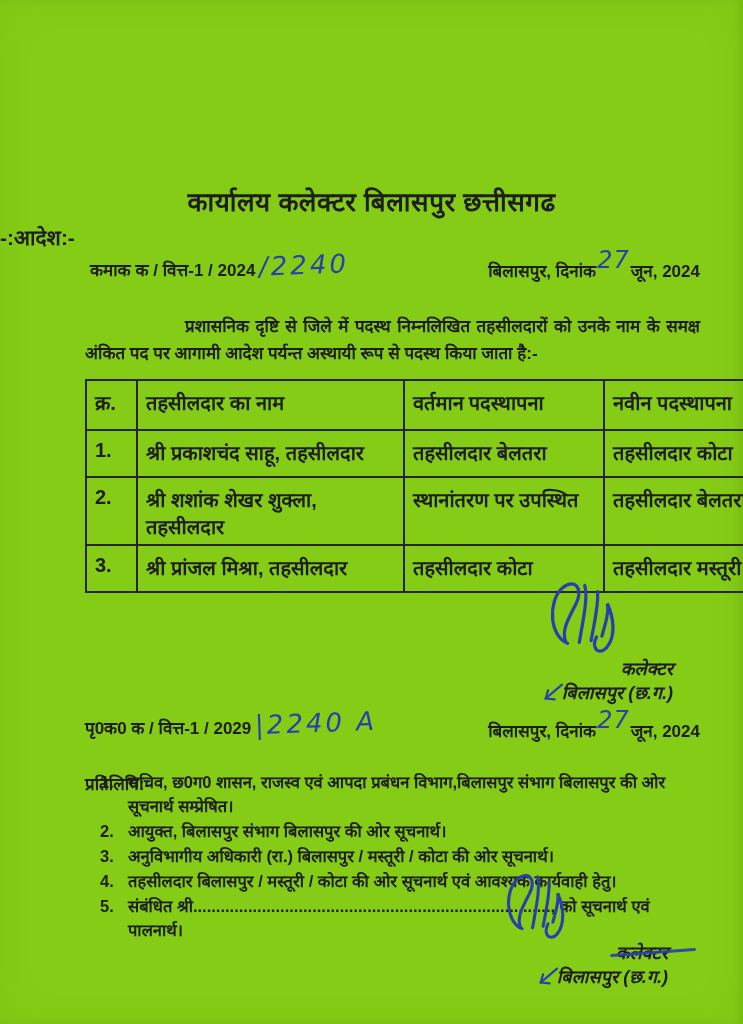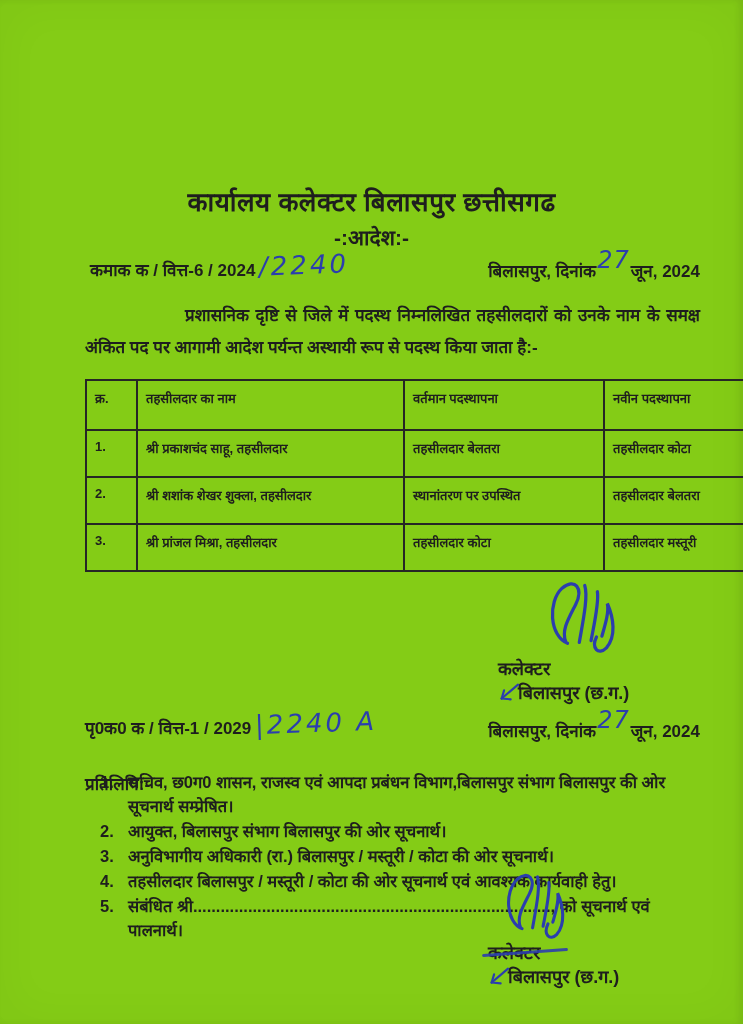--- a/index.html
+++ b/index.html
@@ -12,53 +12,53 @@
     font-family:"Liberation Sans","DejaVu Sans",sans-serif;
     color:#1e1e1e;
     overflow:hidden;
   }
   .doc-title{
     position:absolute;top:183px;left:0;right:0;
     text-align:center;font-size:26px;font-weight:700;letter-spacing:0.5px;
   }
   .order-heading{
     position:absolute;top:223px;left:0;right:0;
-    text-align:center;font-size:21px;font-weight:700;
+    text-align:left;font-size:21px;font-weight:700;
   }
   .ref-left{position:absolute;top:252px;left:90px;font-size:17px;font-weight:700;white-space:nowrap;}
   .ref-right{position:absolute;top:255px;right:43px;font-size:17px;font-weight:700;white-space:nowrap;}
   .hw{
     color:#2b3eae;font-family:"DejaVu Sans",sans-serif;
     font-style:italic;font-weight:400;
   }
   .hw-no{font-size:26px;letter-spacing:3px;margin-left:4px;position:relative;top:-2px;display:inline-block;transform:rotate(-2deg);}
   .hw-day{font-size:24px;letter-spacing:1px;position:relative;top:-9px;margin:0 1px;}
   .para{
-    position:absolute;top:300px;left:85px;width:615px;
-    font-size:17px;font-weight:600;line-height:32px;
+    position:absolute;top:313px;left:85px;width:615px;
+    font-size:17px;font-weight:600;line-height:27px;
     text-indent:100px;text-align:justify;margin:0;
   }
   table.order-table{
     position:absolute;top:379px;left:85px;
     border-collapse:collapse;table-layout:fixed;width:617px;
   }
   table.order-table td{
     border:2px solid #262626;
-    font-size:13px;font-weight:600;
+    font-size:20px;font-weight:600;
     padding:8px 4px 4px 8px;vertical-align:top;
   }
   table.order-table .hdr{font-weight:700;}
   .col-sn{width:37px;}
   .col-name{width:253px;}
   .col-cur{width:186px;font-family:Liberation Serif, serif;}
   .col-new{width:141px;}
   tr.hrow td{height:36px;}
   tr.drow td{height:33px;}
   .effect-line{position:absolute;top:588px;left:185px;font-size:17px;font-weight:600;}
-  .sig-block{position:absolute;text-align:left;}
+  .sig-block{position:absolute;text-align:right;font-style:italic;}
   .sig1{top:580px;left:498px;width:175px;}
   .sig2{top:872px;left:488px;width:180px;}
   .sig-svg{display:block;margin:0 auto;}
   .sig-designation{font-size:18px;font-weight:700;position:relative;display:inline-block;}
   .sig-office{font-size:18px;font-weight:700;white-space:nowrap;position:relative;}
   .arrow-ic{position:relative;top:2px;margin-right:-2px;}
   .strike{
     position:absolute;left:-6px;top:11px;width:86px;height:3px;
     background:#2b3eae;transform:rotate(-4deg);border-radius:2px;opacity:.9;
   }
@@ -72,21 +72,21 @@
 </style>
 </head>
 <body>
 
 <div class="page">
 
   <div class="doc-title">कार्यालय कलेक्टर बिलासपुर छत्तीसगढ</div>
   <div class="order-heading">-:आदेश:-</div>
 
   <div class="ref-left">
-    <span>कमाक क / वित्त-6 / 2024</span><span class="hw hw-no">/2240</span>
+    <span>कमाक क / वित्त-1 / 2024</span><span class="hw hw-no">/2240</span>
   </div>
   <div class="ref-right">
     <span>बिलासपुर, दिनांक</span><span class="hw hw-day">27</span><span>जून, 2024</span>
   </div>
 
   <p class="para">प्रशासनिक दृष्टि से जिले में पदस्थ निम्नलिखित तहसीलदारों को उनके नाम के समक्ष अंकित पद पर आगामी आदेश पर्यन्त अस्थायी रूप से पदस्थ किया जाता है:-</p>
 
   <table class="order-table">
     <tbody>
         <tr class="hrow">

